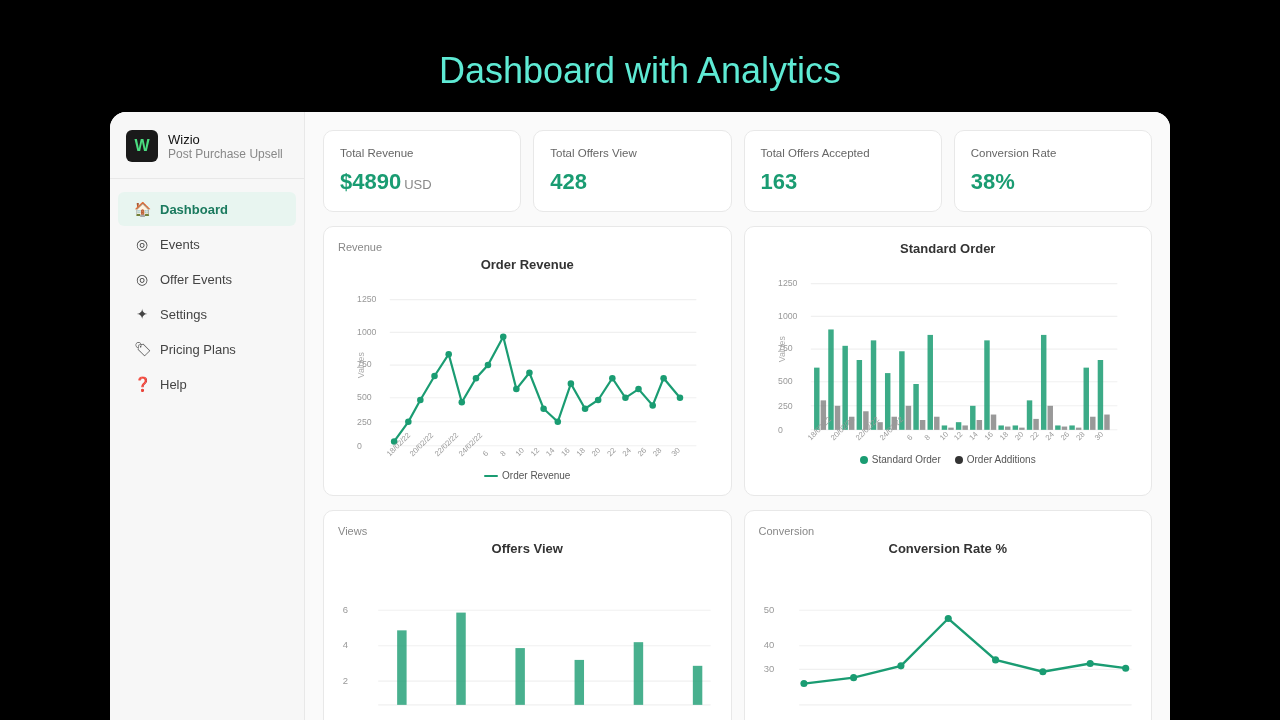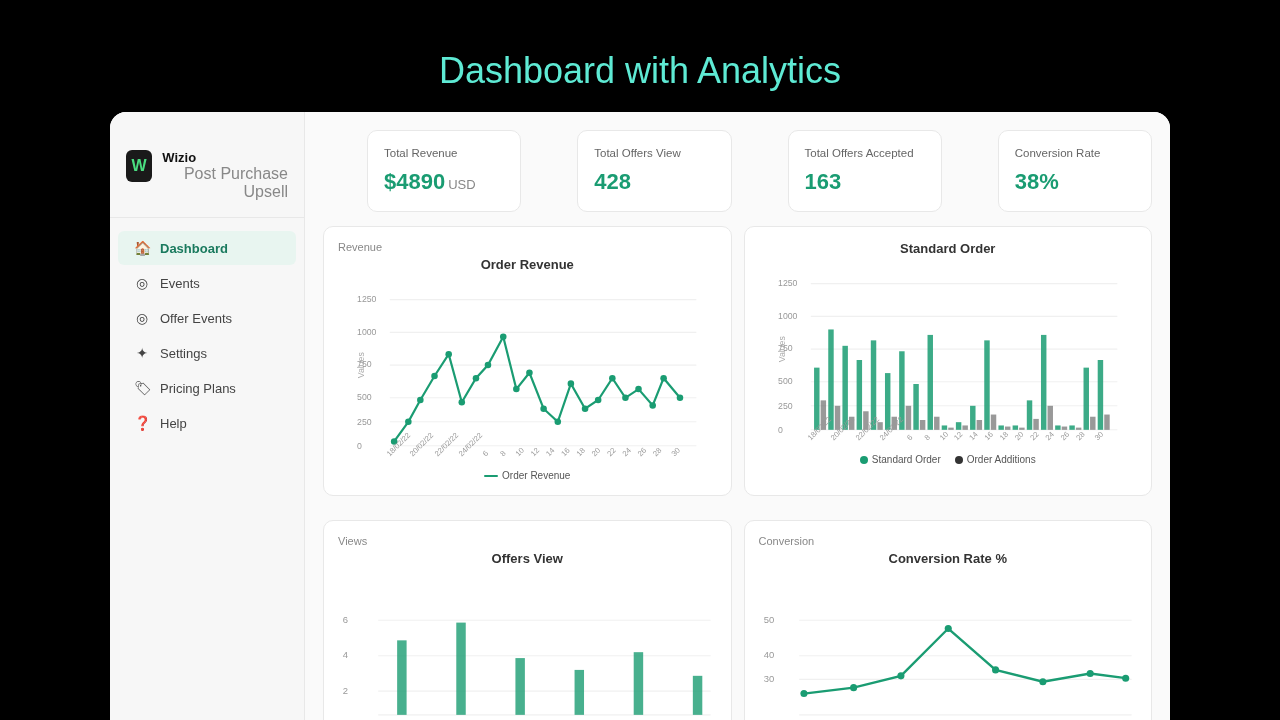--- a/index.html
+++ b/index.html
@@ -52,22 +52,22 @@
       background: #1a1a1a;
       border-radius: 6px;
       display: flex;
       align-items: center;
       justify-content: center;
       color: #4ade80;
       font-weight: 900;
       font-size: 16px;
     }
     .logo-text { display: flex; flex-direction: column; }
-    .logo-name { font-size: 13px; font-weight: 700; color: #111; margin-top: 20px; }
-    .logo-sub { font-size: 16px; color: #888; text-align: right; }
+    .logo-name { font-size: 13px; font-weight: 400; color: #111; }
+    .logo-sub { font-size: 12px; color: #888; text-align: right; }
     .sidebar-nav { padding: 12px 0; flex: 1; }
     .nav-item {
       display: flex;
       align-items: center;
       gap: 10px;
       padding: 9px 16px;
       font-size: 13px;
       color: #444;
       cursor: pointer;
       border-radius: 6px;
@@ -91,31 +91,30 @@
       display: grid;
       grid-template-columns: repeat(4, 1fr);
       gap: 12px;
       margin-bottom: 14px;
     }
     .stat-card {
       background: #fff;
       border: 1px solid #e8e8e8;
       border-radius: 10px;
       padding: 16px;
-      margin-left: 44px;
     }
     .stat-label { font-size: 11.5px; color: #666; margin-bottom: 10px; }
     .stat-value { font-size: 22px; font-weight: 700; color: #1a9c72; }
     .stat-value .usd { font-size: 13px; font-weight: 500; color: #888; margin-left: 3px; text-align: right; }
     
     .charts-row {
       display: grid;
       grid-template-columns: 1fr 1fr;
       gap: 12px;
-      margin-bottom: 24px;
+      margin-bottom: 14px;
     }
     .chart-card {
       background: #fff;
       border: 1px solid #e8e8e8;
       border-radius: 10px;
       padding: 14px;
     }
     .chart-section-label { font-size: 11px; color: #888; margin-bottom: 4px; }
     .chart-title { font-size: 13px; font-weight: 600; color: #333; text-align: center; margin-bottom: 8px; }
     .chart-area { position: relative; text-decoration: underline; }

